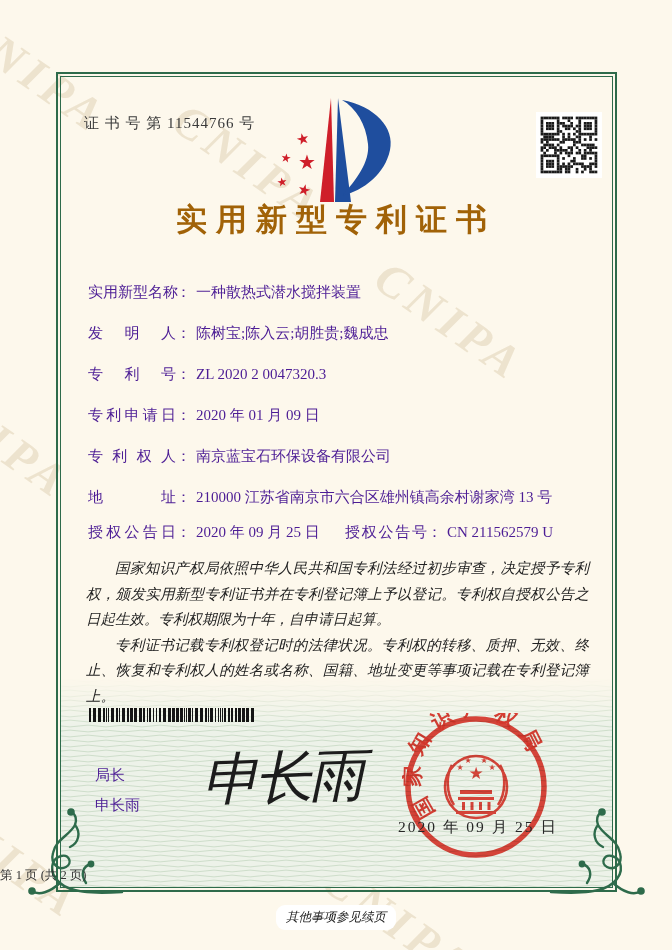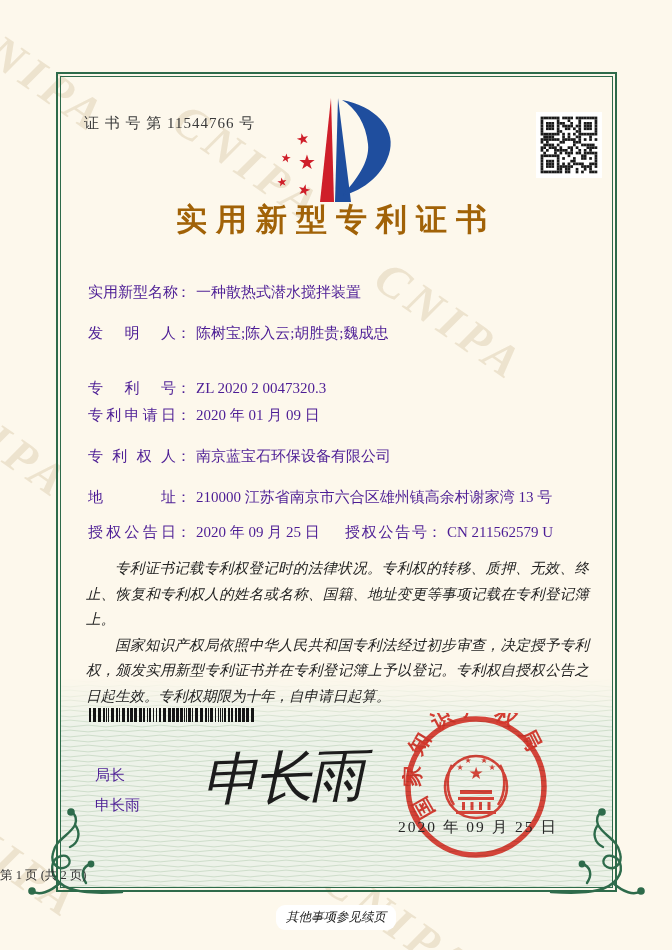--- a/index.html
+++ b/index.html
@@ -427,42 +427,42 @@
   </svg>
 
 <div class="abs content" id="title">实用新型专利证书</div>
 
 <div class="abs content frow" style="top:283px">
   <span class="flabel">实用新型名称</span><span class="fcolon">：</span><span>一种散热式潜水搅拌装置</span>
 </div>
 <div class="abs content frow" style="top:324px">
   <span class="flabel">发明人</span><span class="fcolon">：</span><span>陈树宝;陈入云;胡胜贵;魏成忠</span>
 </div>
-<div class="abs content frow" style="top:379px">
+<div class="abs content frow" style="top:365px">
   <span class="flabel">专利号</span><span class="fcolon">：</span><span>ZL 2020 2 0047320.3</span>
 </div>
 <div class="abs content frow" style="top:406px">
   <span class="flabel">专利申请日</span><span class="fcolon">：</span><span>2020 年 01 月 09 日</span>
 </div>
 <div class="abs content frow" style="top:447px">
   <span class="flabel">专利权人</span><span class="fcolon">：</span><span>南京蓝宝石环保设备有限公司</span>
 </div>
 <div class="abs content frow" style="top:488px">
   <span class="flabel">地址</span><span class="fcolon">：</span><span>210000 江苏省南京市六合区雄州镇高余村谢家湾 13 号</span>
 </div>
 <div class="abs content frow" style="top:523px">
   <span class="flabel">授权公告日</span><span class="fcolon">：</span><span>2020 年 09 月 25 日</span>
 </div>
 <div class="abs content frow" style="left:345px;top:523px">
   <span class="flabel2">授权公告号</span><span class="fcolon">：</span><span>CN 211562579 U</span>
 </div>
 
 <div class="abs content" id="paras">
+  <p>国家知识产权局依照中华人民共和国专利法经过初步审查，决定授予专利权，颁发实用新型专利证书并在专利登记簿上予以登记。专利权自授权公告之日起生效。专利权期限为十年，自申请日起算。</p>
   <p>专利证书记载专利权登记时的法律状况。专利权的转移、质押、无效、终止、恢复和专利权人的姓名或名称、国籍、地址变更等事项记载在专利登记簿上。</p>
-  <p>国家知识产权局依照中华人民共和国专利法经过初步审查，决定授予专利权，颁发实用新型专利证书并在专利登记簿上予以登记。专利权自授权公告之日起生效。专利权期限为十年，自申请日起算。</p>
 </div>
 
 <svg class="abs content" id="barcode" width="168" height="14">
     <rect x="0" y="0" width="2" height="14" fill="#141414"></rect>
     <rect x="4" y="0" width="3" height="14" fill="#141414"></rect>
     <rect x="9" y="0" width="3" height="14" fill="#141414"></rect>
     <rect x="14" y="0" width="2" height="14" fill="#141414"></rect>
     <rect x="17" y="0" width="1" height="14" fill="#141414"></rect>
     <rect x="19" y="0" width="1" height="14" fill="#141414"></rect>
     <rect x="22" y="0" width="3" height="14" fill="#141414"></rect>

